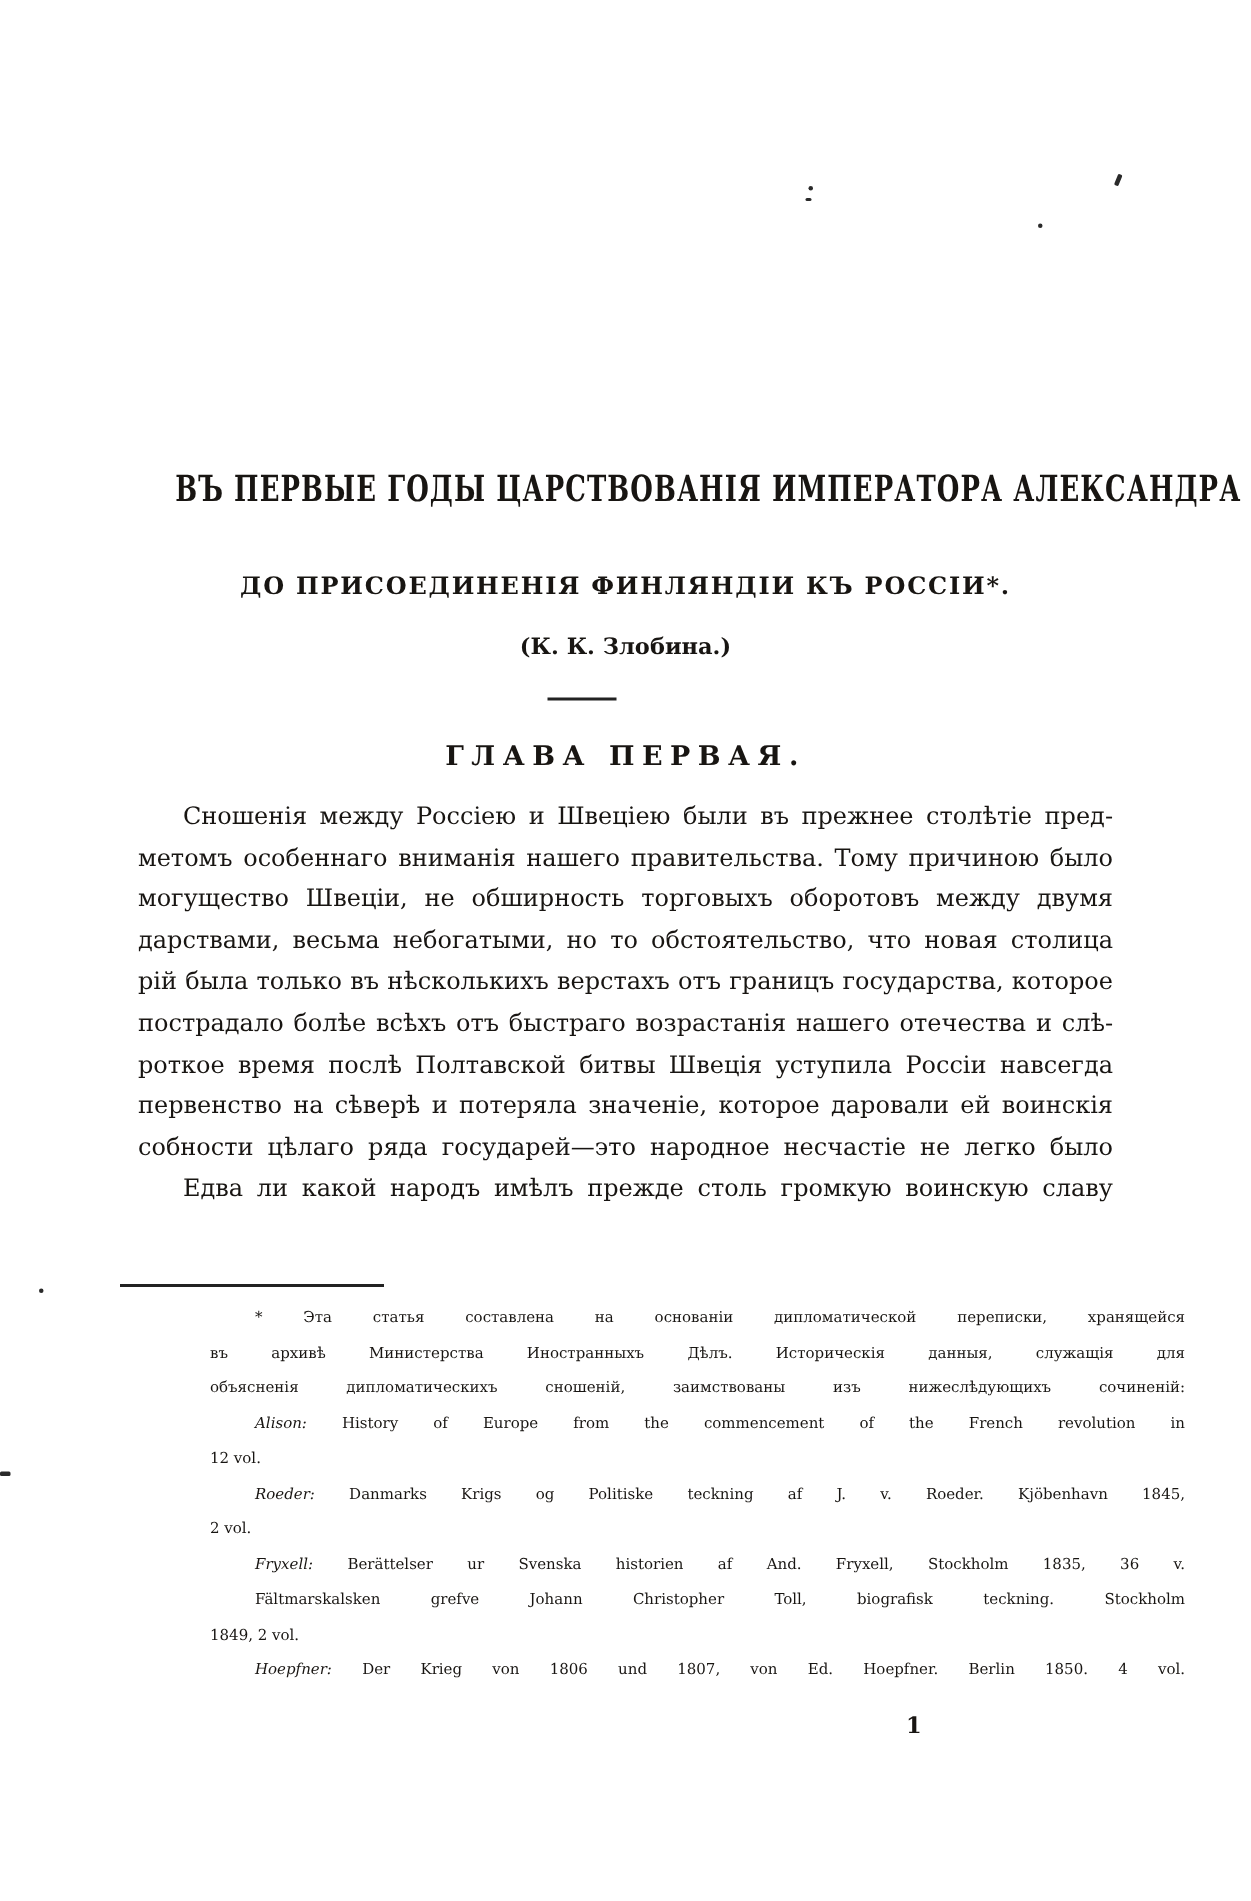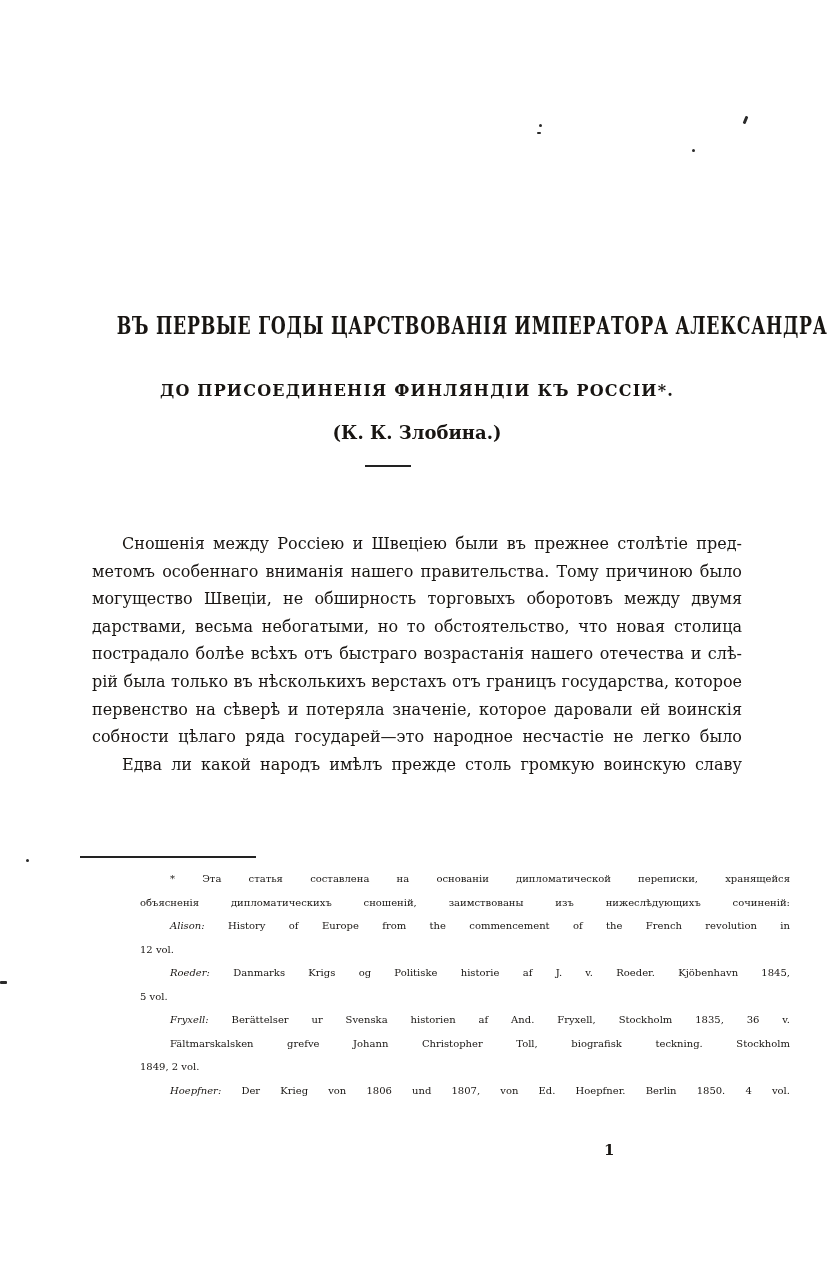--- a/index.html
+++ b/index.html
@@ -25,21 +25,21 @@
     letter-spacing: 1px; white-space: nowrap;
     transform: scaleX(0.72); transform-origin: 50% 50%;
   }
   .title3 {
     position: absolute; top: 381px; left: 0; width: 834px;
     text-align: center; font-weight: bold; font-size: 16px;
     letter-spacing: 1.2px; white-space: nowrap;
   }
   .byline {
     position: absolute; top: 422px; left: 0; width: 834px;
-    text-align: center; font-weight: bold; font-size: 18px;
+    text-align: center; font-weight: bold; font-size: 15px;
   }
   .divider {
     position: absolute; top: 465px; left: 365px; width: 46px;
     border-top: 2px solid #222; height: 0;
   }
   .chapter {
     position: absolute; top: 494px; left: 0; width: 834px;
     text-align: center; font-weight: bold; font-size: 18px;
     letter-spacing: 5px; white-space: nowrap;
   }
@@ -94,41 +94,44 @@
   <div class="speck sp1b"></div>
   <div class="speck sp2"></div>
   <div class="speck sp3"></div>
   <div class="speck sp4"></div>
   <div class="speck sp5"></div>
 
   <div class="title2">ВЪ ПЕРВЫЕ ГОДЫ ЦАРСТВОВАНІЯ ИМПЕРАТОРА АЛЕКСАНДРА ПЕРВАГО</div>
   <div class="title3">ДО ПРИСОЕДИНЕНІЯ ФИНЛЯНДІИ КЪ РОССІИ*.</div>
   <div class="byline">(К. К. Злобина.)</div>
   <div class="divider"></div>
+  <div class="chapter">ГЛАВА ПЕРВАЯ.</div>
 
   <div class="body-block">
     <div class="bl ind">Сношенія между Россіею и Швеціею были въ прежнее столѣтіе пред-</div>
     <div class="bl">метомъ особеннаго вниманія нашего правительства. Тому причиною было не</div>
     <div class="bl">могущество Швеціи, не обширность торговыхъ оборотовъ между двумя госу-</div>
     <div class="bl">дарствами, весьма небогатыми, но то обстоятельство, что новая столица импе-</div>
+    <div class="bl">рій была только въ нѣсколькихъ верстахъ отъ границъ государства, которое</div>
     <div class="bl">пострадало болѣе всѣхъ отъ быстраго возрастанія нашего отечества и слѣ-</div>
-    <div class="bl">рій была только въ нѣсколькихъ верстахъ отъ границъ государства, которое</div>
+    <div class="bl">роткое время послѣ Полтавской битвы Швеція уступила Россіи навсегда</div>
     <div class="bl">первенство на сѣверѣ и потеряла значеніе, которое даровали ей воинскія спо-</div>
     <div class="bl">собности цѣлаго ряда государей—это народное несчастіе не легко было забыть.</div>
     <div class="bl ind">Едва ли какой народъ имѣлъ прежде столь громкую воинскую славу</div>
   </div>
 
   <div class="footnote-sep"></div>
   <div class="footnote-block">
     <div class="fl ind"><span>* Эта статья составлена на основаніи дипломатической переписки, хранящейся</span></div>
+    <div class="fl"><span>въ архивѣ Министерства Иностранныхъ Дѣлъ. Историческія данныя, служащія для</span></div>
     <div class="fl"><span>объясненія дипломатическихъ сношеній, заимствованы изъ нижеслѣдующихъ сочиненій:</span></div>
     <div class="fl ind"><i class="lead">Alison:</i><span> History of Europe from the commencement of the French revolution in</span></div>
     <div class="fl noj"><span>12 vol.</span></div>
-    <div class="fl ind"><i class="lead">Roeder:</i><span> Danmarks Krigs og Politiske historie af J. v. Roeder. Kjöbenhavn 1845,</span></div>
-    <div class="fl noj"><span>5 vol.</span></div>
+    <div class="fl ind"><i class="lead">Roeder:</i><span> Danmarks Krigs og Politiske teckning af J. v. Roeder. Kjöbenhavn 1845,</span></div>
+    <div class="fl noj"><span>2 vol.</span></div>
     <div class="fl ind"><i class="lead">Fryxell:</i><span> Berättelser ur Svenska historien af And. Fryxell, Stockholm 1835, 36 v.</span></div>
     <div class="fl ind"><span>Fältmarskalsken grefve Johann Christopher Toll, biografisk teckning. Stockholm</span></div>
     <div class="fl noj"><span>1849, 2 vol.</span></div>
     <div class="fl ind"><i class="lead">Hoepfner:</i><span> Der Krieg von 1806 und 1807, von Ed. Hoepfner. Berlin 1850. 4 vol.</span></div>
   </div>
 
   <div class="page-number">1</div>
 
 </div>
 

